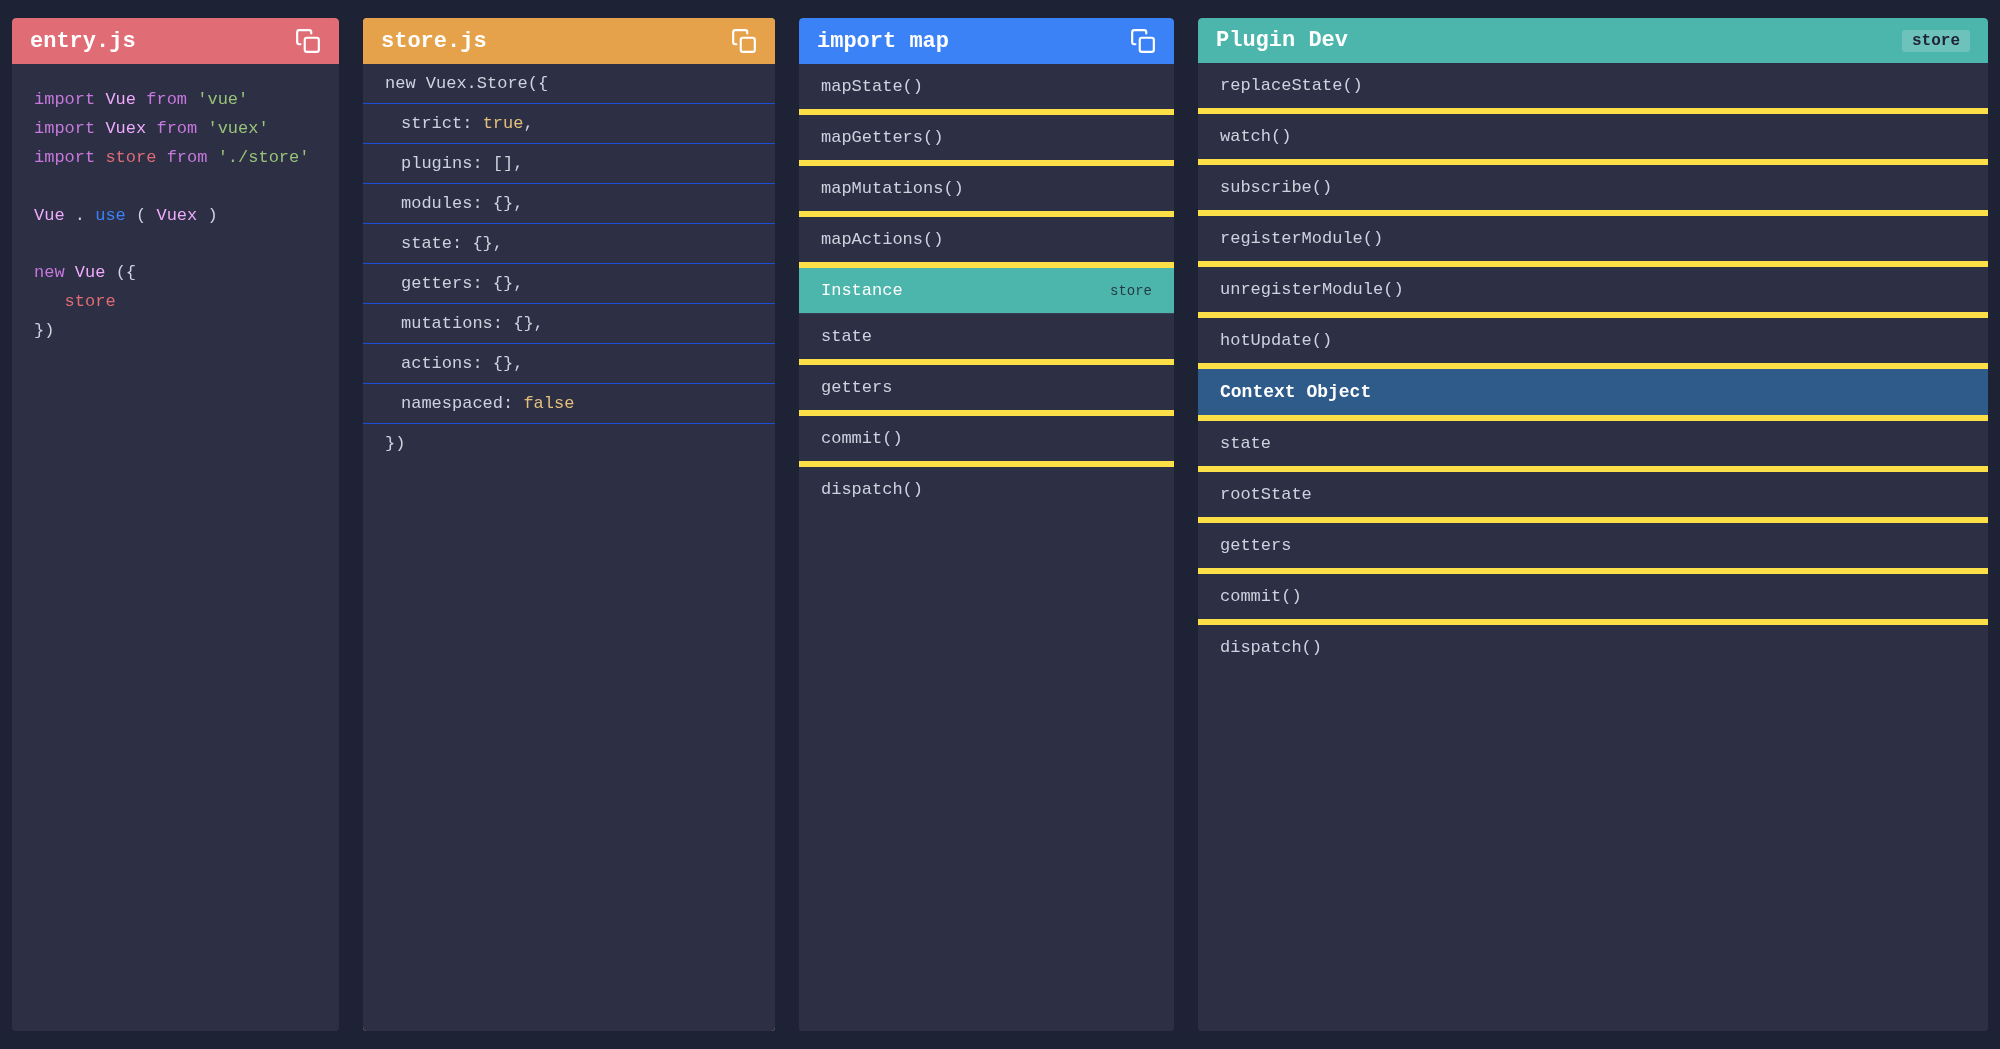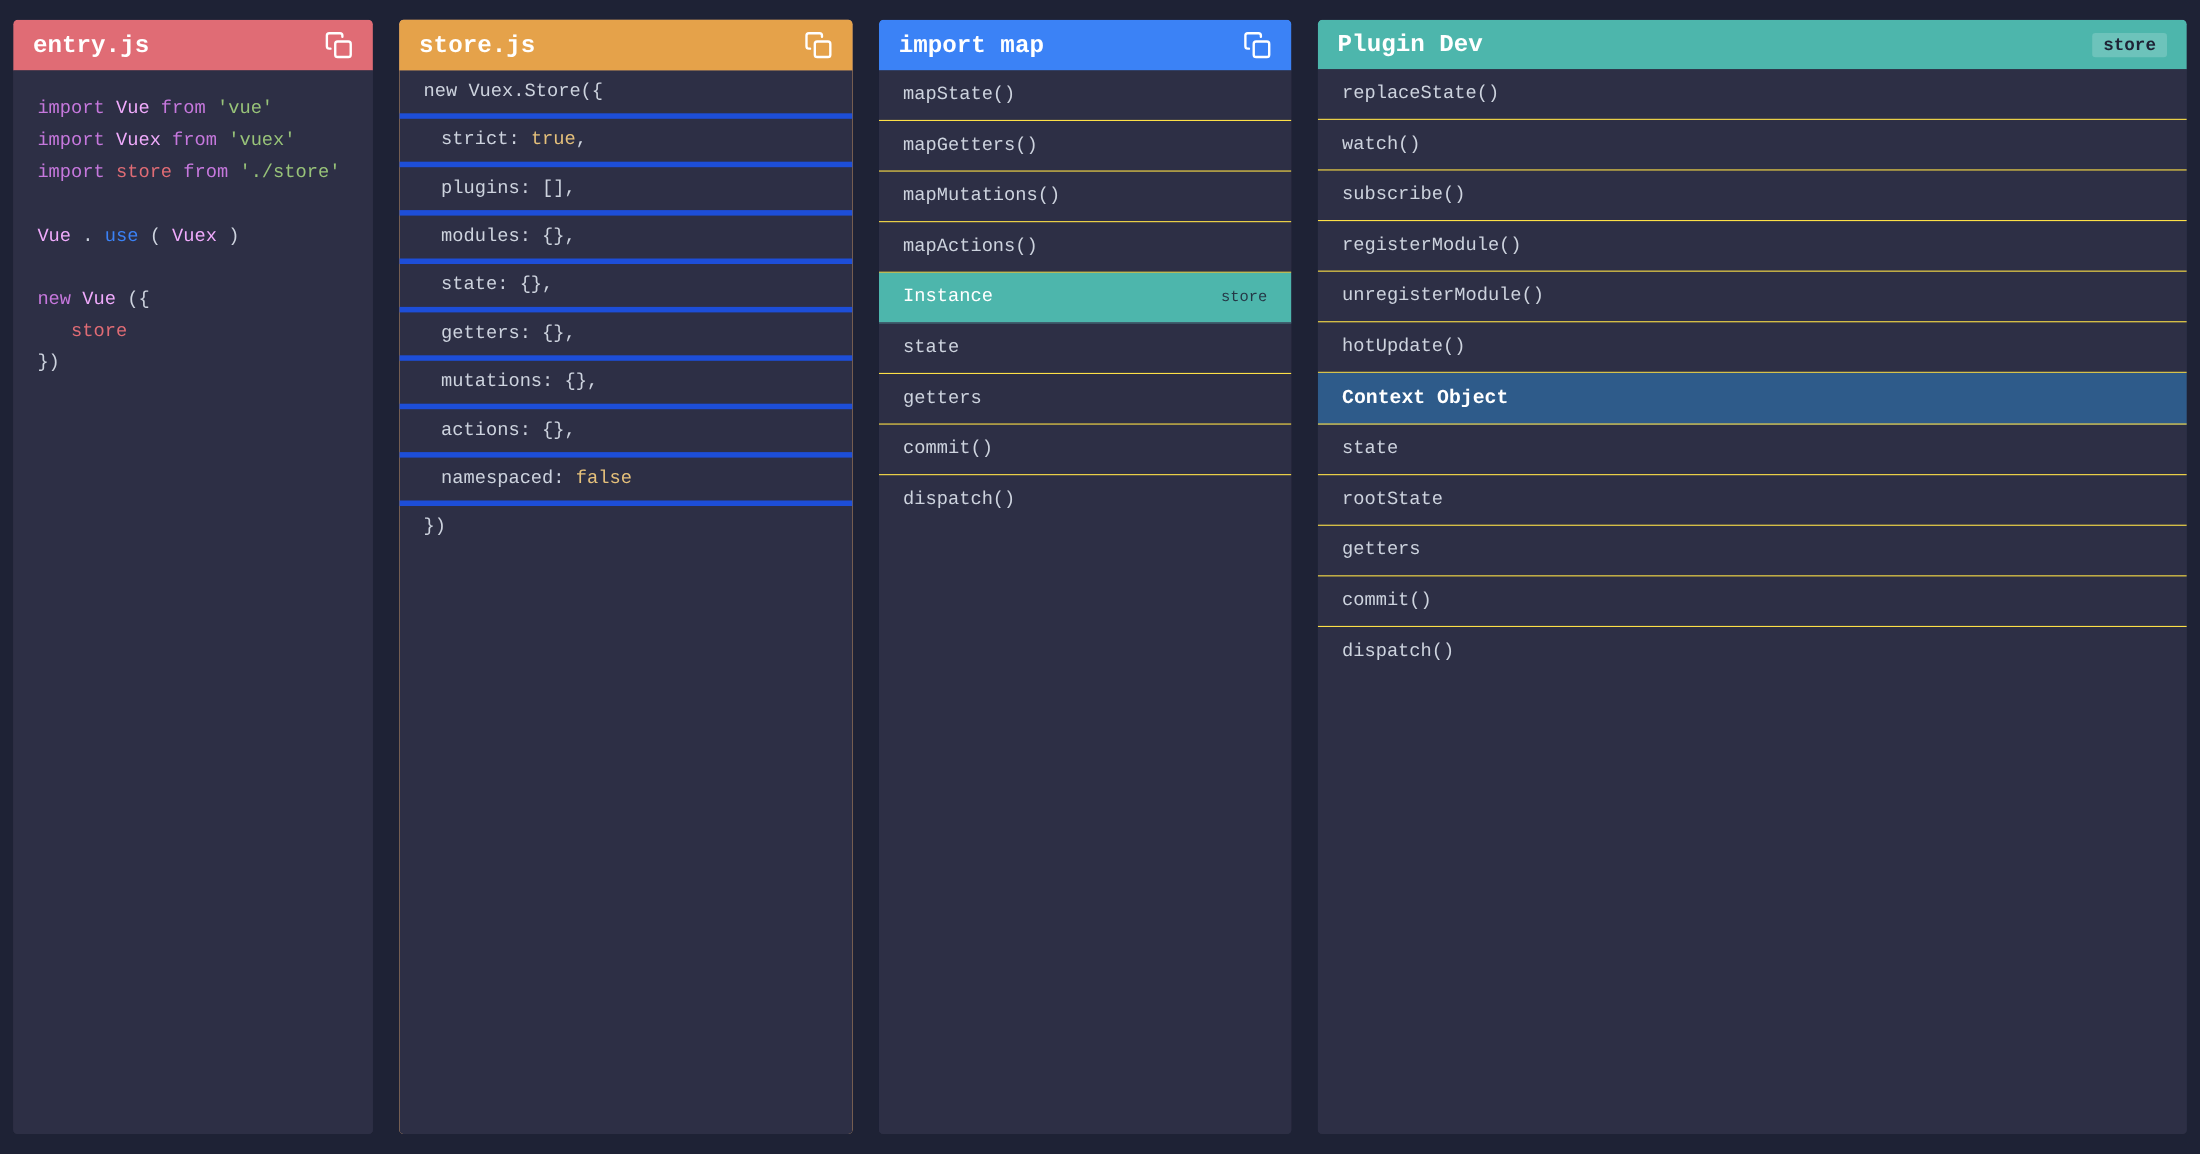--- a/index.html
+++ b/index.html
@@ -105,21 +105,21 @@
     .str { color: #98c379; }       
     .fn { color: #3b82f6; }        
     .prop { color: #e06c75; }
     .line { display: block; }
 
     
     .list-row {
       display: flex;
       align-items: center;
       padding: 13px 22px;
-      border-bottom: 1px solid #fde047;
+      border-bottom: 6px solid #fde047;
       font-size: 17px;
       color: #cdd3de;
       font-family: 'Courier New', Courier, monospace;
     }
     .list-row:last-child {
       border-bottom: none;
     }
     .list-row.active-blue {
       background: #2e5b8a;
       color: #fff;
@@ -142,21 +142,21 @@
       font-size: 14px;
       opacity: 0.85;
       color: #1e2235;
     }
 
     
     .code-row {
       display: flex;
       align-items: center;
       padding: 10px 22px;
-      border-bottom: 5px solid #1d4ed8;
+      border-bottom: 1px solid #1d4ed8;
       font-size: 17px;
       color: #cdd3de;
       font-family: 'Courier New', Courier, monospace;
     }
     .code-row:last-child {
       border-bottom: none;
     }
     .code-indent {
       padding-left: 38px;
     }

